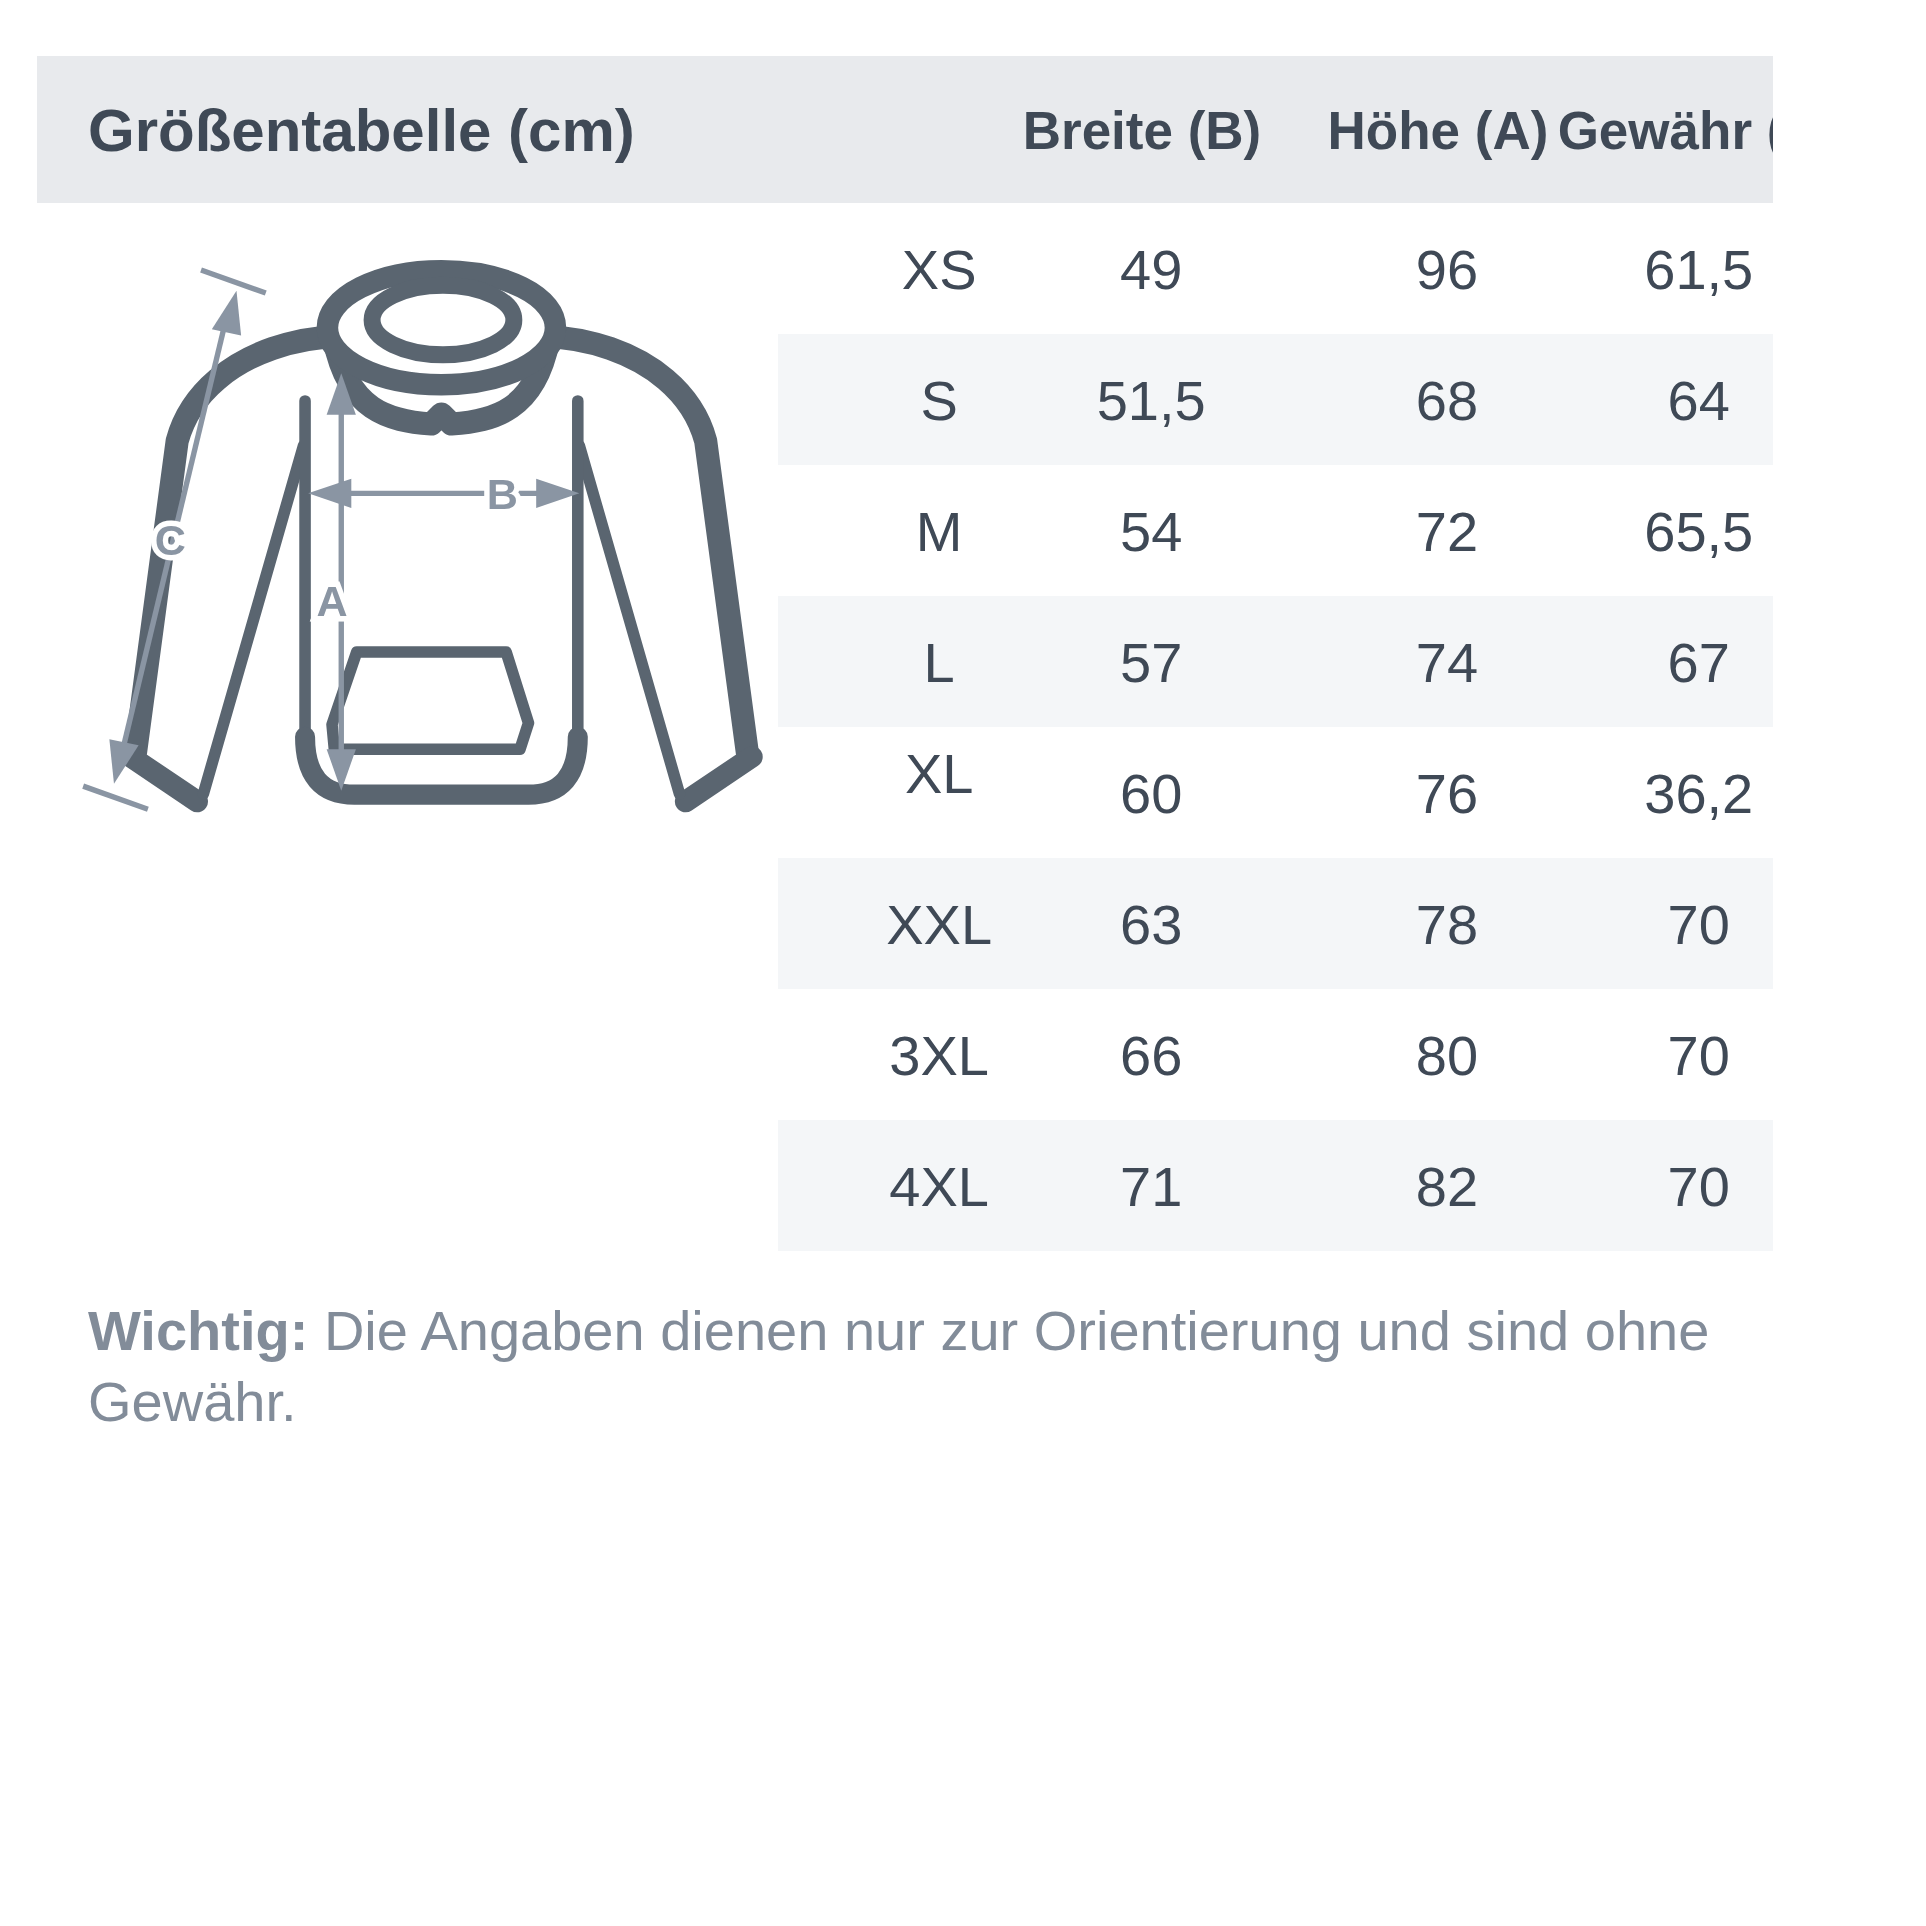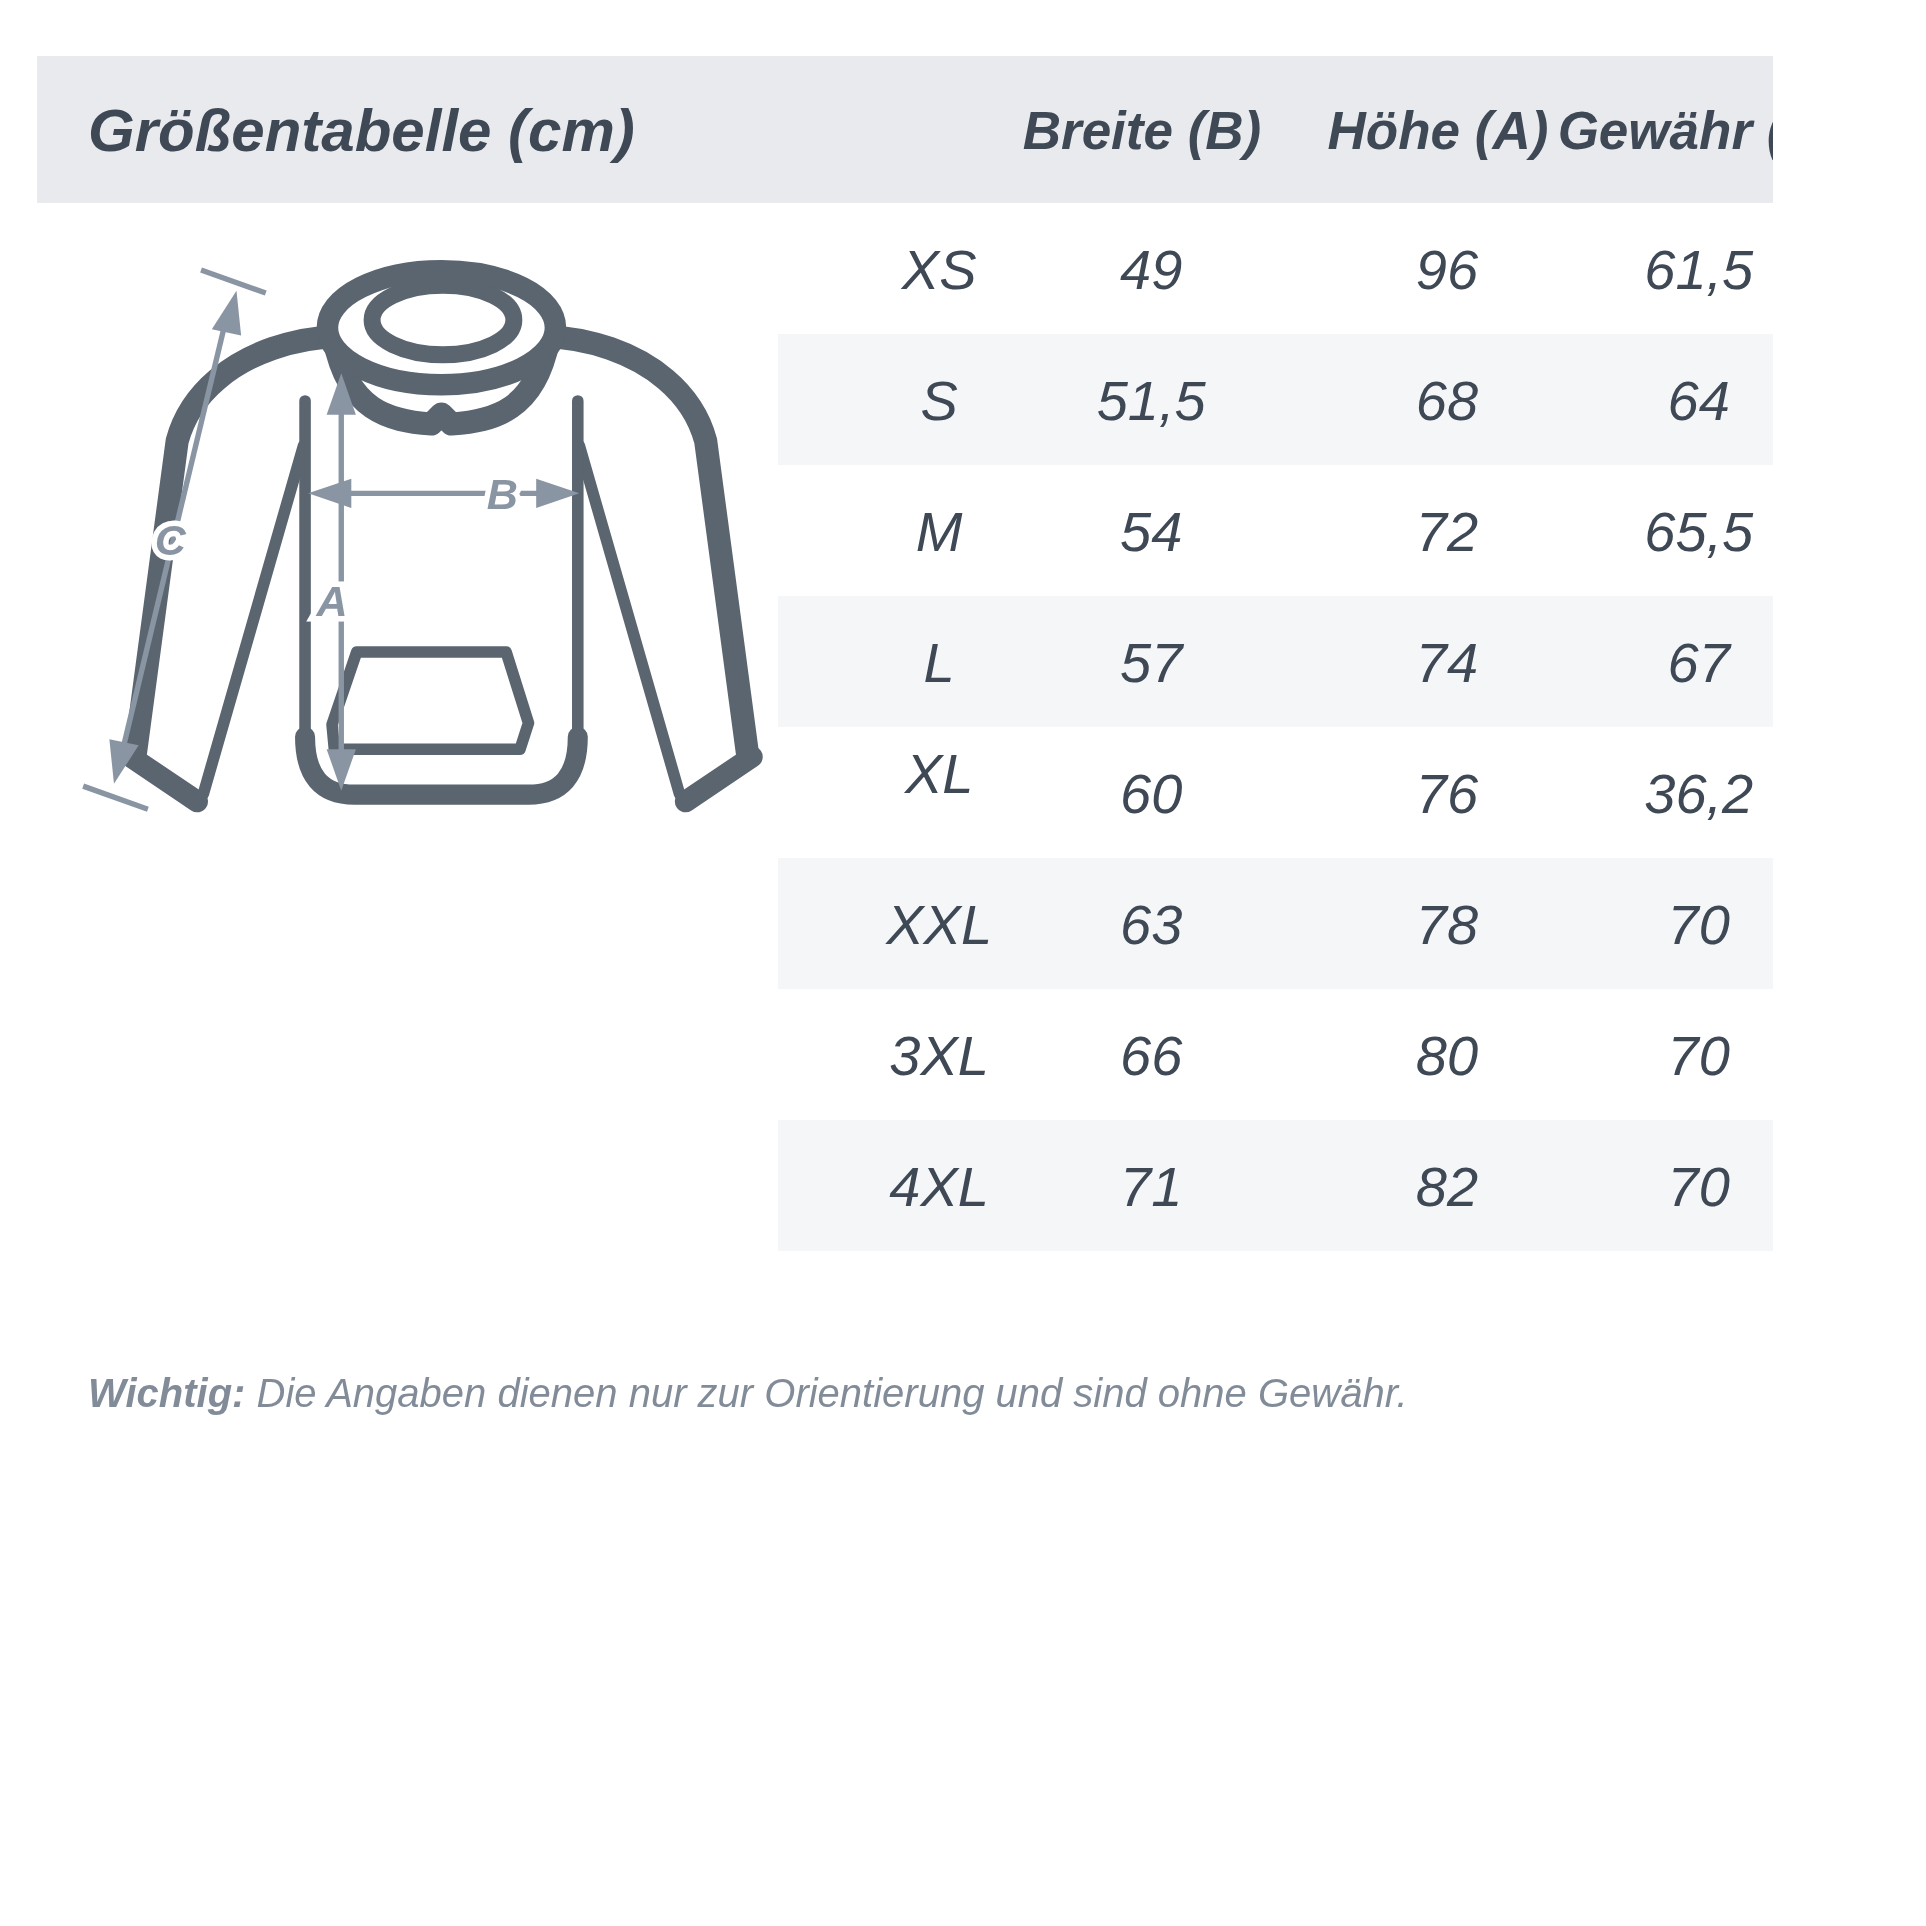--- a/index.html
+++ b/index.html
@@ -11,21 +11,20 @@
     --note-text: #828c99;
   }
   html, body { margin: 0; padding: 0; background: #ffffff; }
   .page {
     position: relative;
     width: 1773px;
     height: 1926px;
     background: #ffffff;
     font-family: "Liberation Sans", "DejaVu Sans", sans-serif;
     overflow: hidden;
-    font-style: italic;
   }
 
   
   .header-band {
     position: absolute;
     left: 37px; top: 56px;
     width: 1845px; height: 147px;
     background: var(--header-bg);
   }
   .page-title {
@@ -96,23 +95,23 @@
     font-weight: bold;
     text-anchor: middle;
     stroke: #ffffff;
     stroke-width: 14px;
     paint-order: stroke;
   }
 
   
   .note {
     position: absolute;
-    left: 88px; top: 1328px;
+    left: 88px; top: 1240px;
     width: 1780px;
-    font-size: 40px;
+    font-size: 56px;
     line-height: 1.26;
     color: var(--note-text);
   }
   .note strong { font-weight: bold; color: var(--note-text); }
 </style>
 </head>
 <body>
 
 <div class="page">
 

